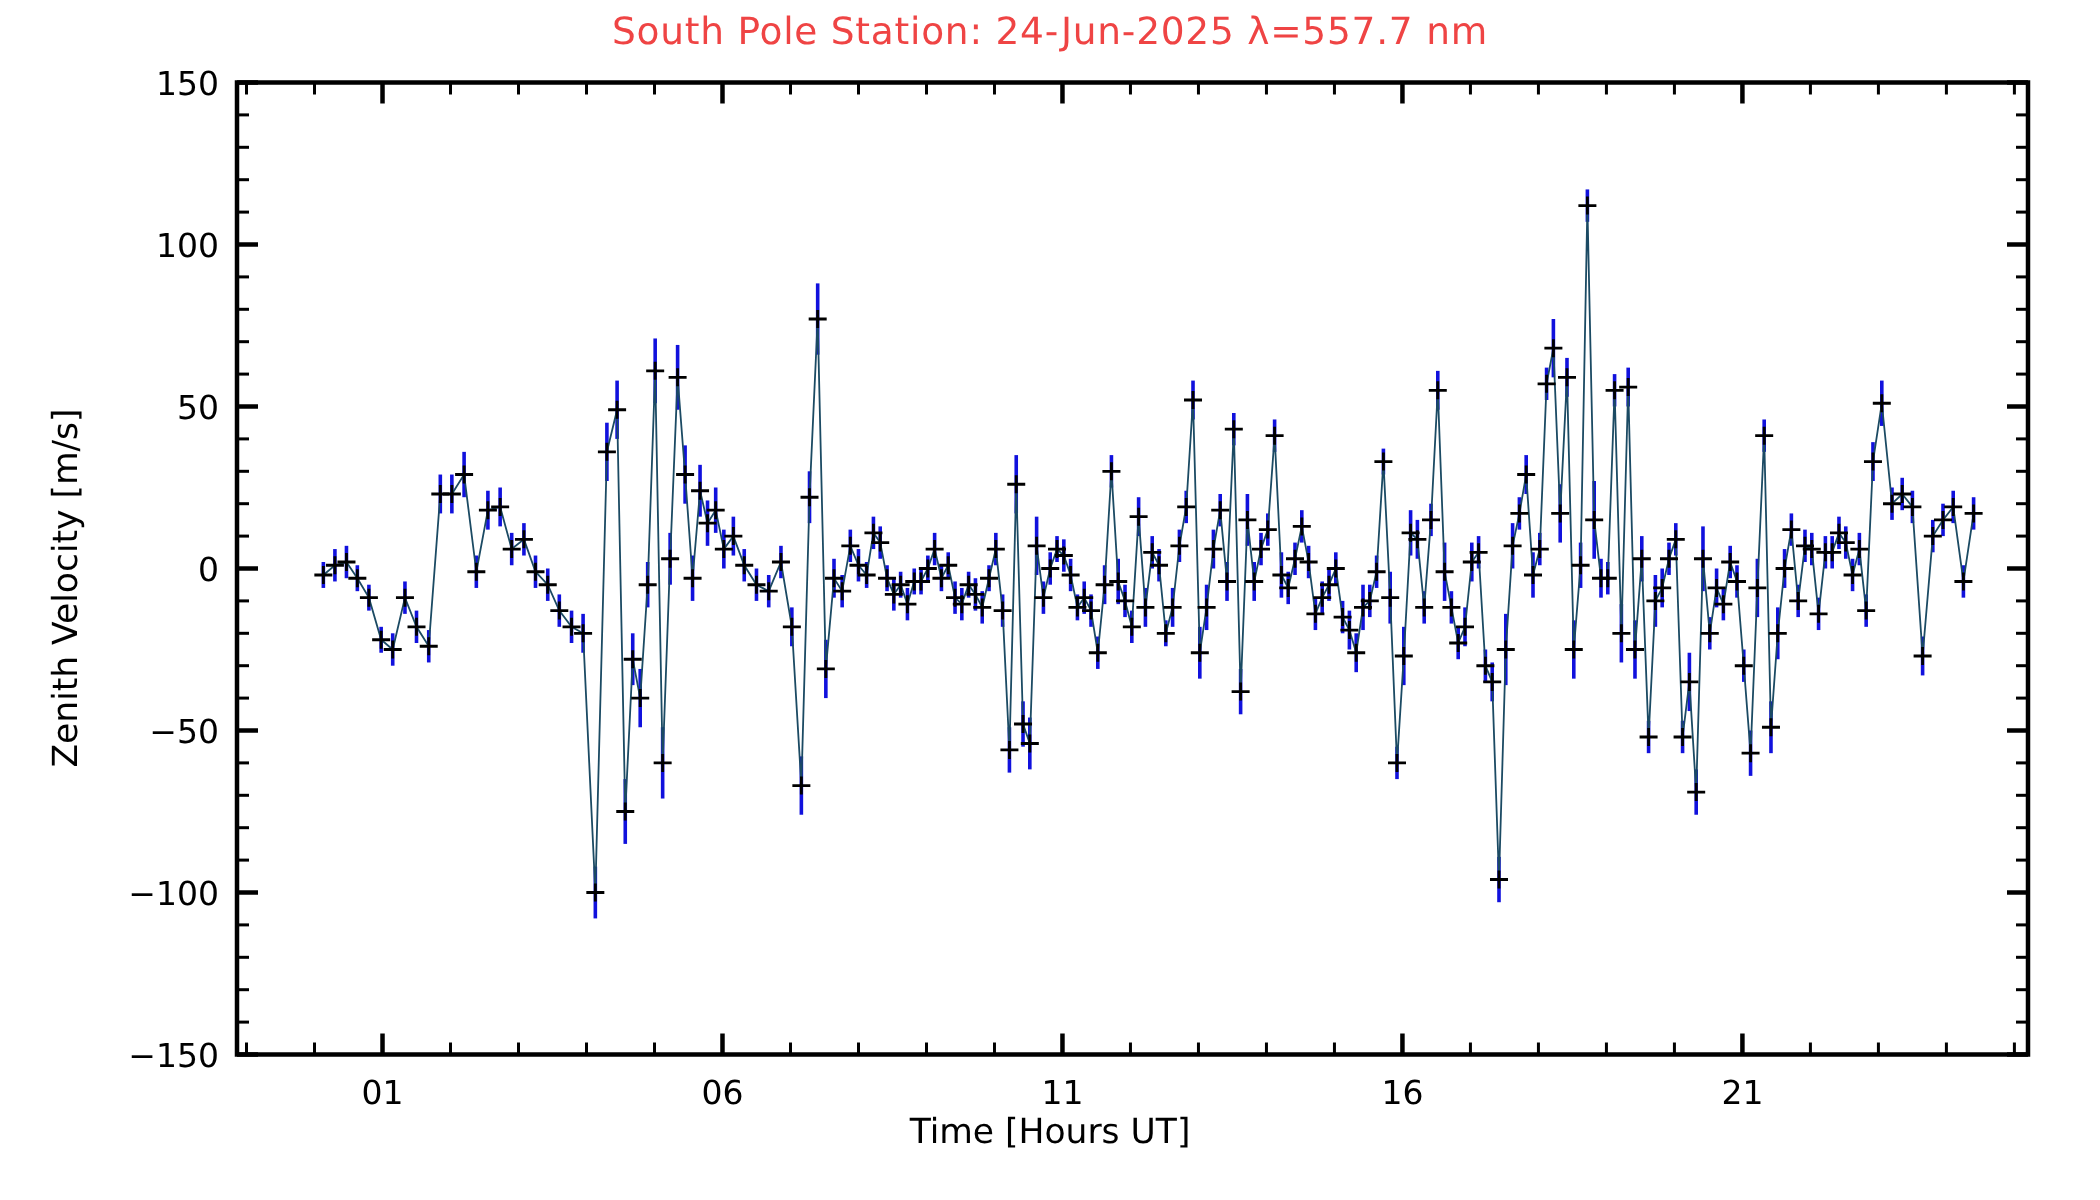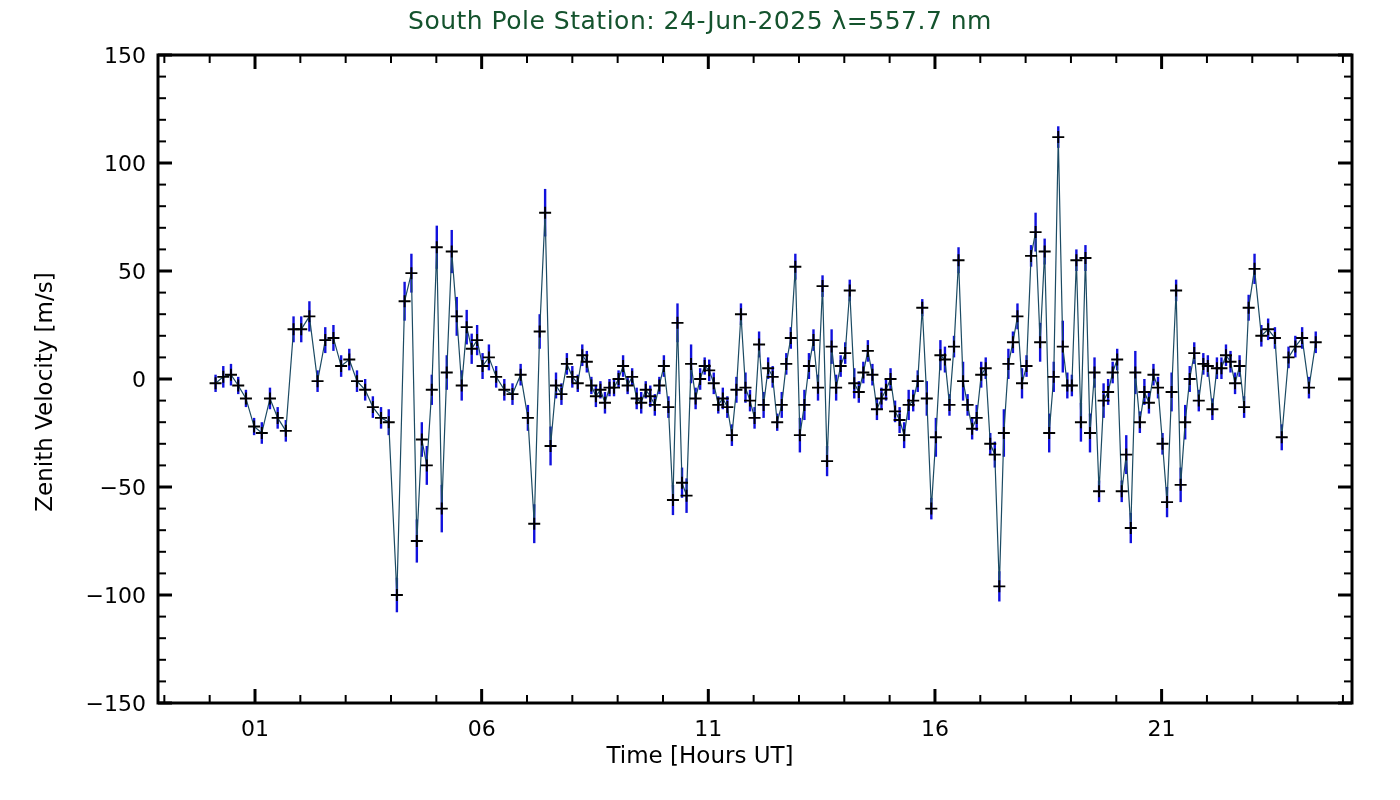--- a/index.html
+++ b/index.html
@@ -2,21 +2,21 @@
 <html><head>
 <meta charset="utf-8">
 <style>
   html,body{margin:0;padding:0;background:#ffffff;}
   body{width:1400px;height:800px;overflow:hidden;
        font-family:"DejaVu Sans","Liberation Sans",sans-serif;}
   #stage{position:relative;width:1400px;height:800px;background:#ffffff;}
 
   .plot-title{
     position:absolute;left:0;top:6px;width:1400px;text-align:center;
-    font-size:25px;color:#14532d;letter-spacing:.5px;font-weight:400;
+    font-size:25px;color:#ef4444;letter-spacing:.5px;font-weight:400;
     font-family:"DejaVu Sans","Liberation Sans",sans-serif;
   }
   .axis-label-x{
     position:absolute;left:0;top:742px;width:1400px;text-align:center;
     font-size:23px;color:#000;
   }
   .axis-label-y{
     position:absolute;left:-286px;top:379px;width:660px;text-align:center;
     font-size:23px;color:#000;
     transform:rotate(-90deg);transform-origin:50% 50%;

